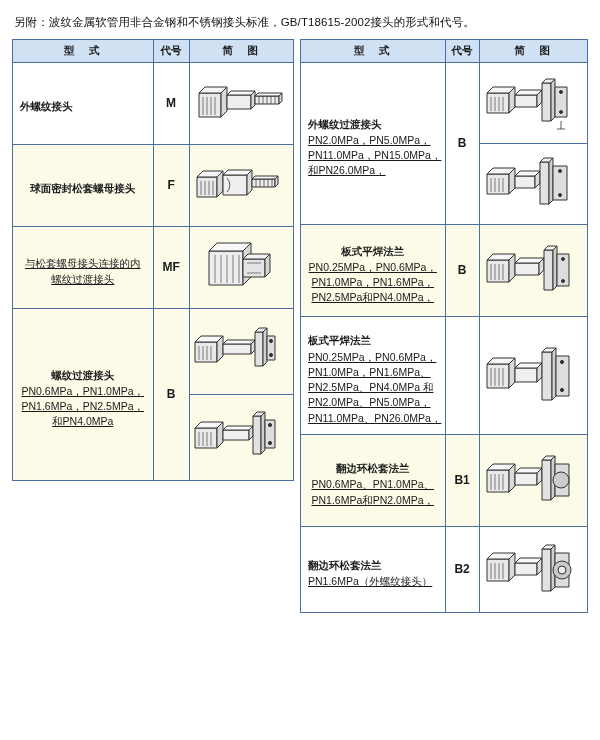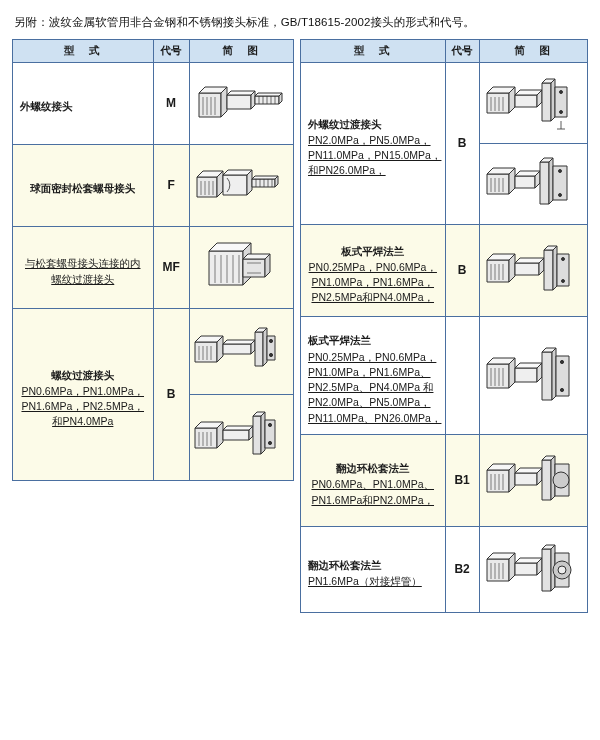--- a/index.html
+++ b/index.html
@@ -388,21 +388,21 @@
               </g>
             </svg>
           </div>
         </td>
       </tr>
 
       <tr style="height:86px">
         <td class="c-type wht">
           <span class="typetext">
             <span class="ttl">翻边环松套法兰</span>
-            <span class="ln">PN1.6MPa（对接焊管）</span>
+            <span class="ln">PN1.6MPa（外螺纹接头）</span>
           </span>
         </td>
         <td class="c-code wht">B2</td>
         <td class="c-fig wht">
           <div class="figwrap">
             <svg width="104" height="74" viewBox="0 0 104 74">
               <g fill="none" stroke="#333" stroke-width="1">
                 <path d="M6 26 L6 48 L28 48 L28 26 Z" fill="#e9e9e9"></path>
                 <path d="M6 26 L12 20 L34 20 L28 26 Z" fill="#f6f6f6"></path>
                 <path d="M28 26 L34 20 L34 42 L28 48 Z" fill="#d9d9d9"></path>

